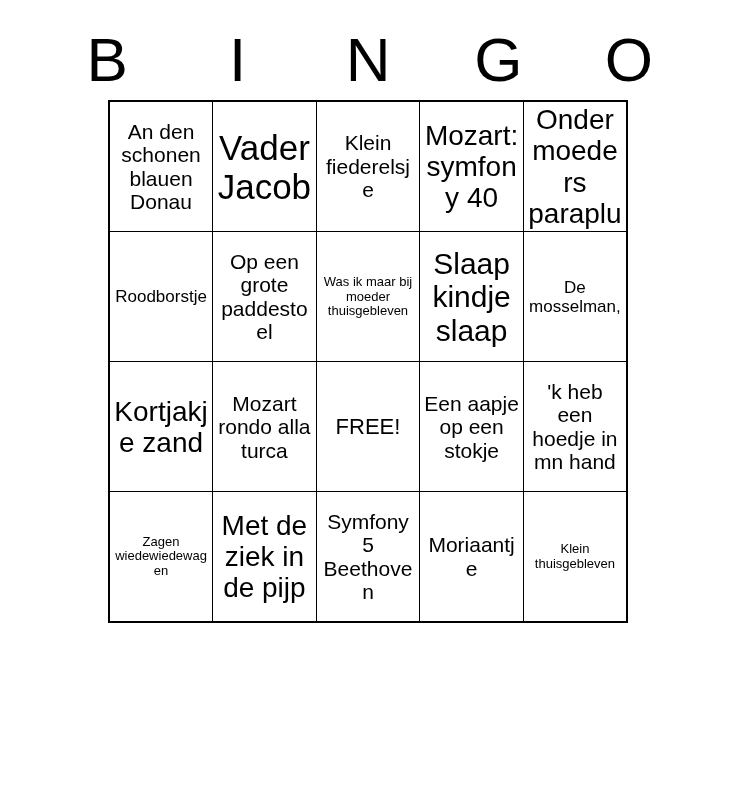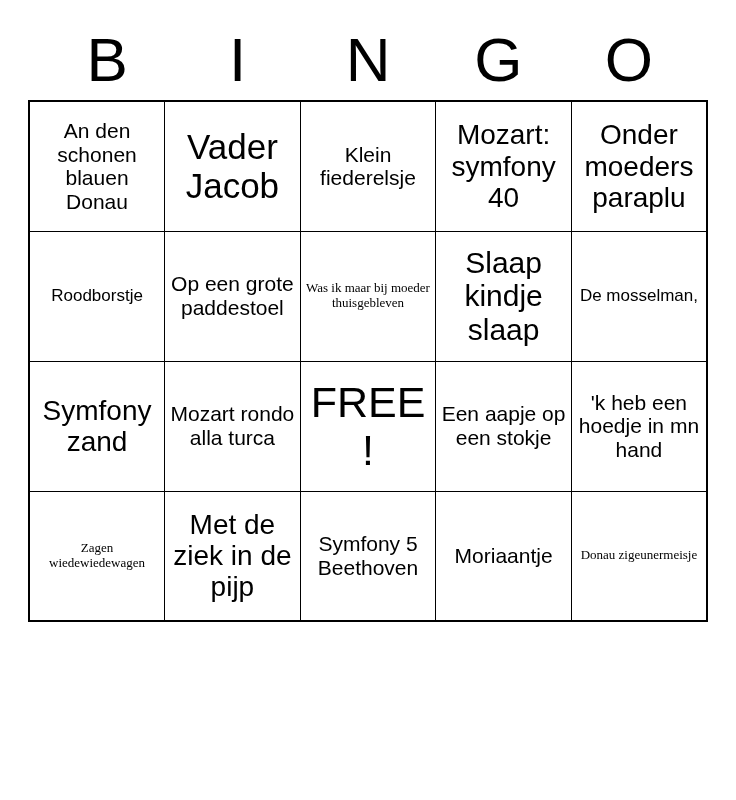--- a/index.html
+++ b/index.html
@@ -30,21 +30,21 @@
   .header-letter {
     flex: 1 1 0;
     text-align: center;
     font-size: 62px;
     line-height: 68px;
     font-weight: normal;
     font-family: "Liberation Sans", sans-serif;
     color: #000000;
   }
   .grid {
-    width: 680px;
+    width: 520px;
     margin: 6px auto 0 auto;
     border-collapse: collapse;
     table-layout: fixed;
     border: 2px solid #000000;
     padding-left: 23px;
   }
   .grid td {
     border: 1px solid #000000;
     width: 20%;
     height: 130px;
@@ -55,22 +55,22 @@
     color: #000000;
     line-height: 1.12;
     word-wrap: break-word;
     overflow-wrap: break-word;
   }
   .fs-xxl { font-size: 35px; }
   .fs-xl  { font-size: 30px; }
   .fs-lg  { font-size: 28px; }
   .fs-md  { font-size: 21px; }
   .fs-sm  { font-size: 17px; }
-  .fs-xs  { font-size: 13px; font-family: Liberation Serif, serif; }
-  .free-cell { font-size: 43px; }
+  .fs-xs  { font-size: 13px; }
+  .free-cell { font-size: 22px; }
 </style>
 </head>
 <body>
 
 <div class="bingo-page">
 
   <div class="header-row">
     <div class="header-letter">B</div>
     <div class="header-letter">I</div>
     <div class="header-letter">N</div>
@@ -88,29 +88,29 @@
         <td class="fs-lg">Onder moeders paraplu</td>
       </tr>
       <tr>
         <td class="fs-sm">Roodborstje</td>
         <td class="fs-md">Op een grote paddestoel</td>
         <td class="fs-xs">Was ik maar bij moeder thuisgebleven</td>
         <td class="fs-xl">Slaap kindje slaap</td>
         <td class="fs-sm">De mosselman,</td>
       </tr>
       <tr>
-        <td class="fs-lg">Symfony zand</td>
+        <td class="fs-lg">Kortjakje zand</td>
         <td class="fs-md">Mozart rondo alla turca</td>
         <td class="free-cell">FREE!</td>
         <td class="fs-md">Een aapje op een stokje</td>
         <td class="fs-md">'k heb een hoedje in mn hand</td>
       </tr>
       <tr>
         <td class="fs-xs">Zagen wiedewiedewagen</td>
         <td class="fs-lg">Met de ziek in de pijp</td>
         <td class="fs-md">Symfony 5 Beethoven</td>
         <td class="fs-md">Moriaantje</td>
-        <td class="fs-xs">Donau zigeunermeisje</td>
+        <td class="fs-xs">Klein thuisgebleven</td>
       </tr>
     </tbody>
   </table>
 
 </div>
 
 </body></html>

